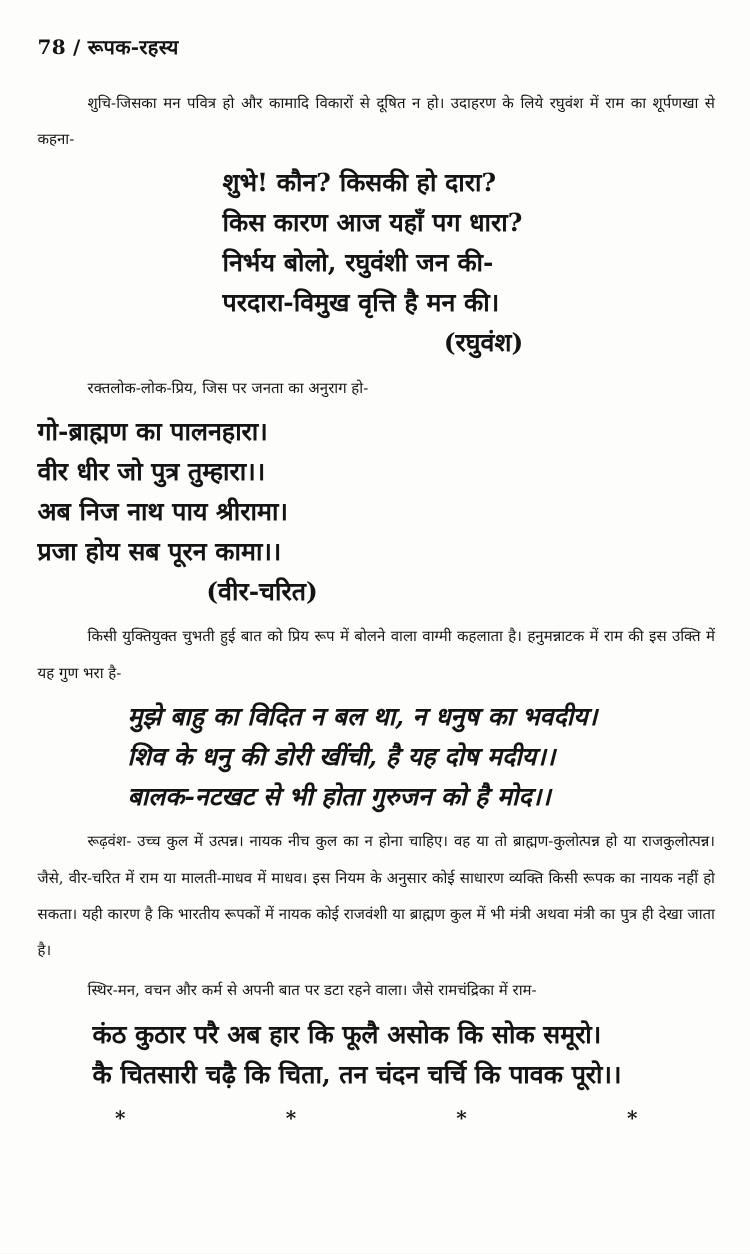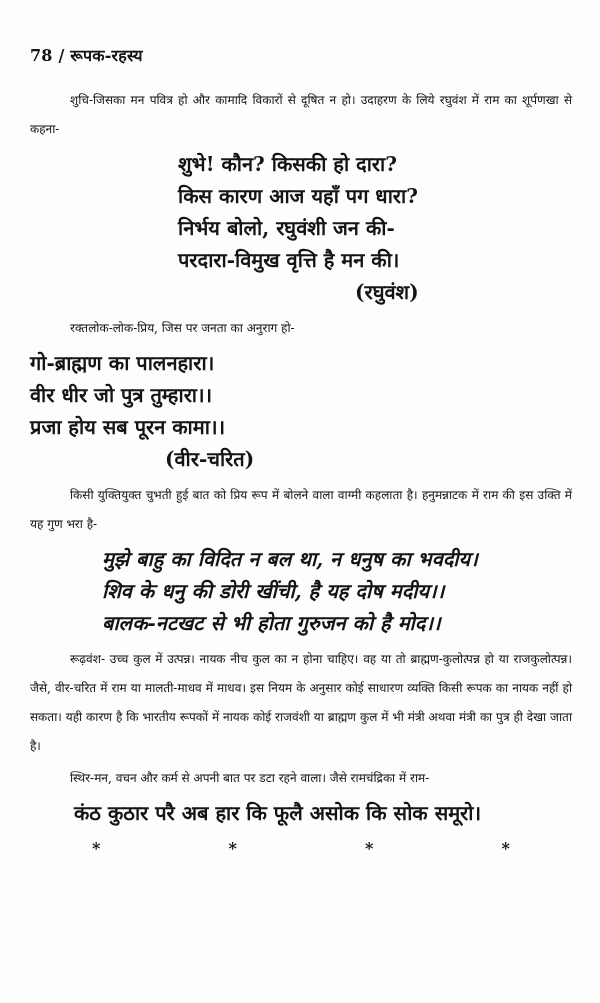--- a/index.html
+++ b/index.html
@@ -8,21 +8,21 @@
     font-family: "DejaVu Serif", "Liberation Serif", serif;
   }
   .page {
     position: relative;
     width: 600px;
     height: 1003px;
     margin: 0 auto;
     background: #fdfdfc;
     color: #141414;
     box-sizing: border-box;
-    padding: 44px 28px 10px 30px;
+    padding: 26px 28px 10px 30px;
     overflow: hidden;
   }
   .header {
     font-weight: bold;
     font-size: 16px;
     letter-spacing: 0.2px;
     margin-bottom: 20px;
   }
   .para {
     font-size: 12px;
@@ -69,38 +69,40 @@
     <div class="vline">निर्भय बोलो, रघुवंशी जन की-</div>
     <div class="vline">परदारा-विमुख वृत्ति है मन की।</div>
     <div class="attr">(रघुवंश)</div>
   </div>
 
   <p class="para">रक्तलोक-लोक-प्रिय, जिस पर जनता का अनुराग हो-</p>
 
   <div class="verse verse-2">
     <div class="vline">गो-ब्राह्मण का पालनहारा।</div>
     <div class="vline">वीर धीर जो पुत्र तुम्हारा।।</div>
+    <div class="vline">अब निज नाथ पाय श्रीरामा।</div>
     <div class="vline">प्रजा होय सब पूरन कामा।।</div>
     <div class="attr">(वीर-चरित)</div>
   </div>
 
   <p class="para">किसी युक्तियुक्त चुभती हुई बात को प्रिय रूप में बोलने वाला वाग्मी कहलाता है। हनुमन्नाटक में राम की इस उक्ति में यह गुण भरा है-</p>
 
   <div class="verse verse-3">
     <div class="vline">मुझे बाहु का विदित न बल था, न धनुष का भवदीय।</div>
     <div class="vline">शिव के धनु की डोरी खींची, है यह दोष मदीय।।</div>
     <div class="vline">बालक-नटखट से भी होता गुरुजन को है मोद।।</div>
   </div>
 
   <p class="para">रूढ़वंश- उच्च कुल में उत्पन्न। नायक नीच कुल का न होना चाहिए। वह या तो ब्राह्मण-कुलोत्पन्न हो या राजकुलोत्पन्न। जैसे, वीर-चरित में राम या मालती-माधव में माधव। इस नियम के अनुसार कोई साधारण व्यक्ति किसी रूपक का नायक नहीं हो सकता। यही कारण है कि भारतीय रूपकों में नायक कोई राजवंशी या ब्राह्मण कुल में भी मंत्री अथवा मंत्री का पुत्र ही देखा जाता है।</p>
 
   <p class="para">स्थिर-मन, वचन और कर्म से अपनी बात पर डटा रहने वाला। जैसे रामचंद्रिका में राम-</p>
 
   <div class="verse verse-4">
     <div class="vline">कंठ कुठार परै अब हार कि फूलै असोक कि सोक समूरो।</div>
+    <div class="vline">कै चितसारी चढ़ै कि चिता, तन चंदन चर्चि कि पावक पूरो।।</div>
   </div>
 
   <div class="footer-row">
     <span>*</span>
     <span>*</span>
     <span>*</span>
     <span>*</span>
   </div>
 
 </div>

